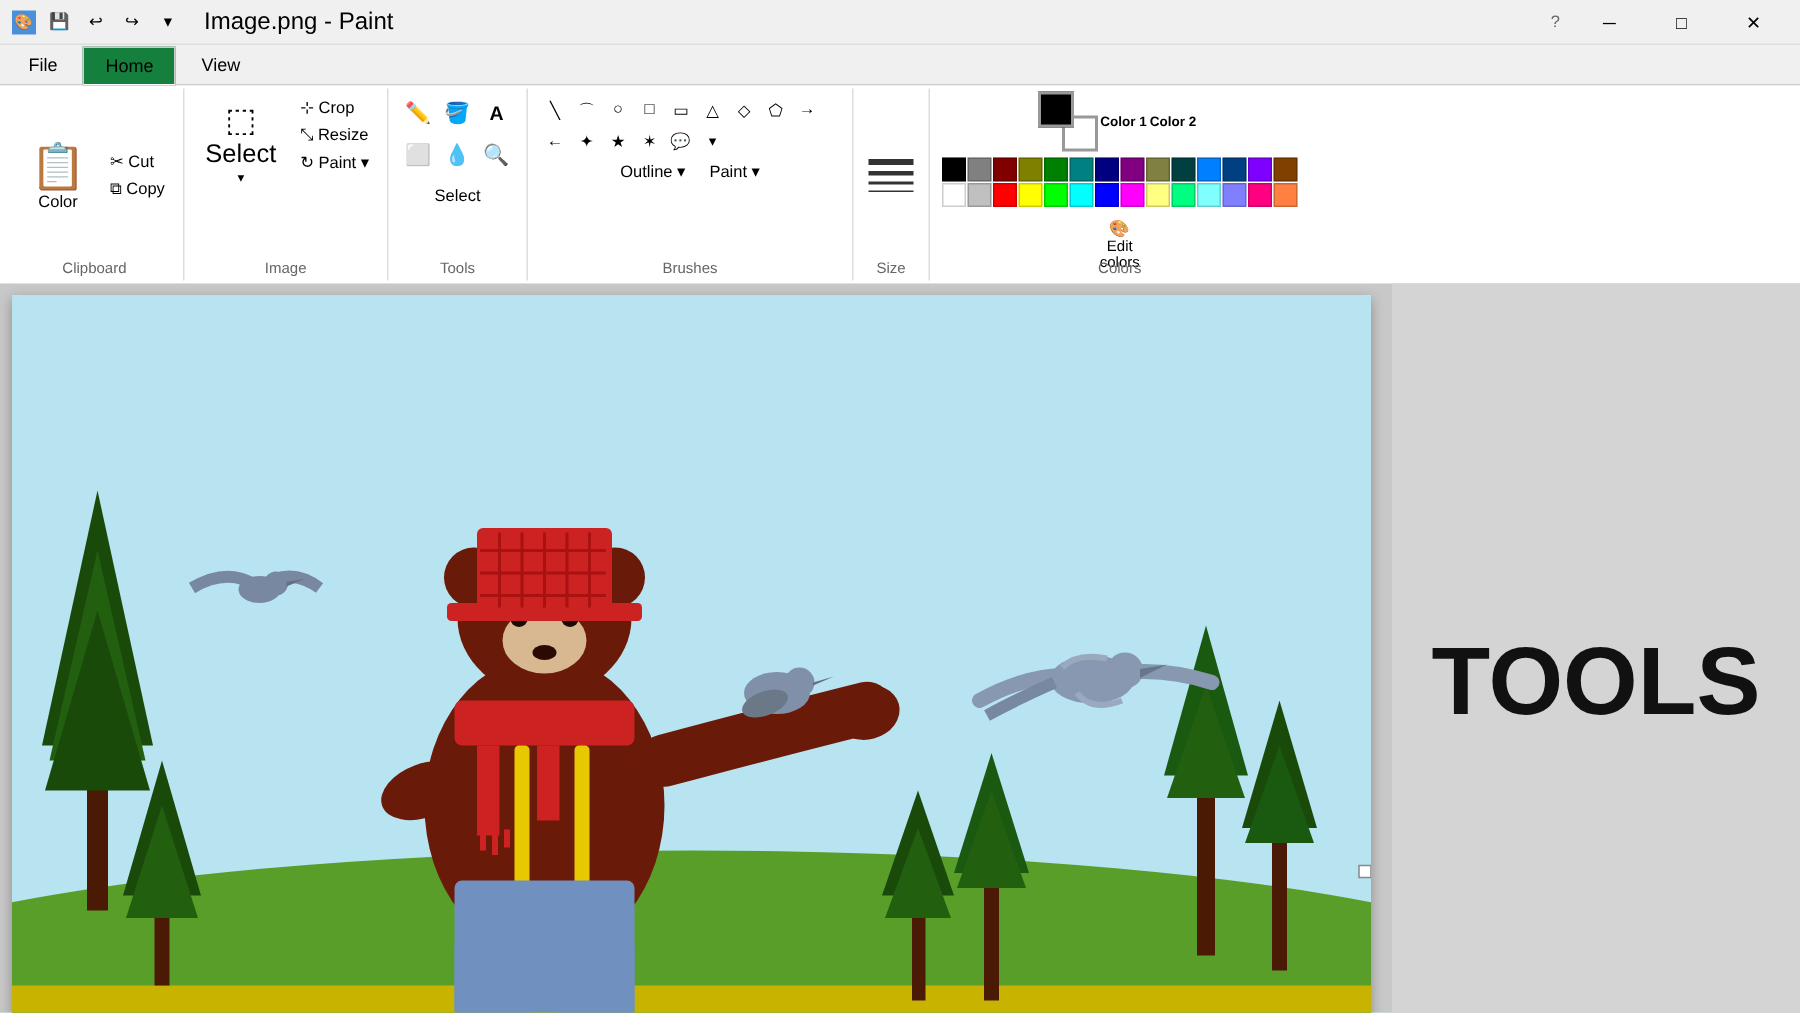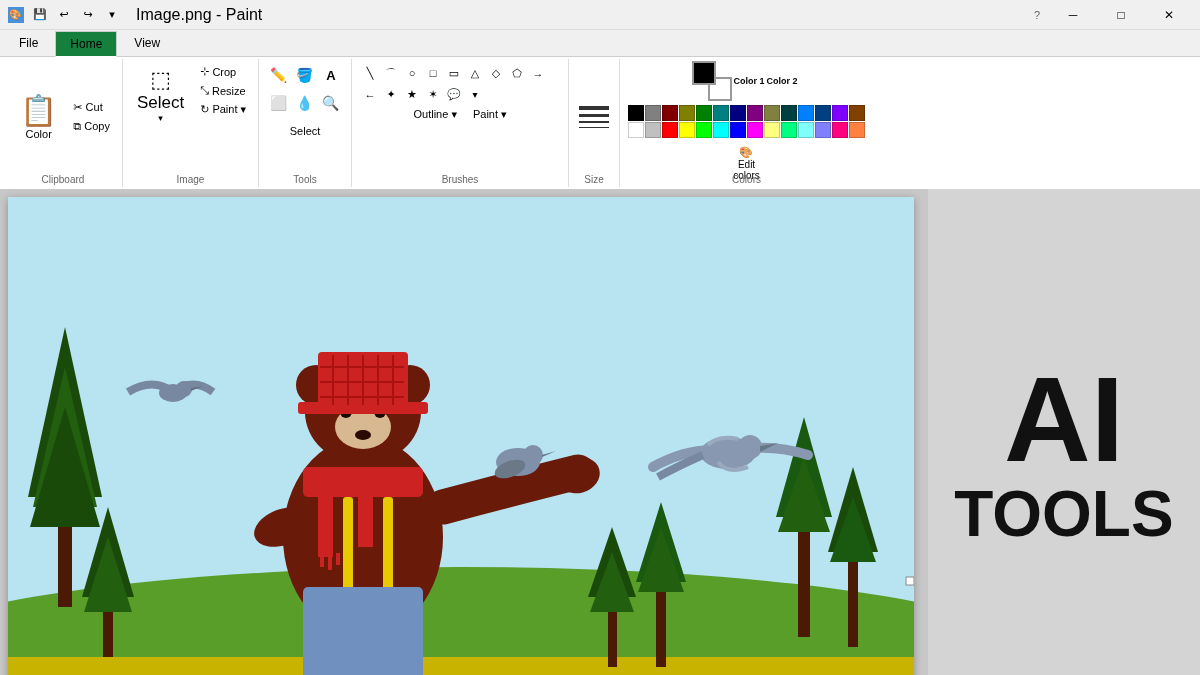--- a/index.html
+++ b/index.html
@@ -530,17 +530,16 @@
         <path d="M320 503 Q320 509 323 512" stroke="#1a0a02" stroke-width="2" fill="none"></path>
 
         <rect x="898" y="380" width="8" height="8" fill="white" stroke="#888" stroke-width="1"></rect>
       </svg>
       
     </div>
   </div>
 
   <div class="ai-panel">
     <div class="ai-text">
-      <div class="ai">AI</div>
       <div class="tools">TOOLS</div>
     </div>
   </div>
 </div>
 
 </body></html>

